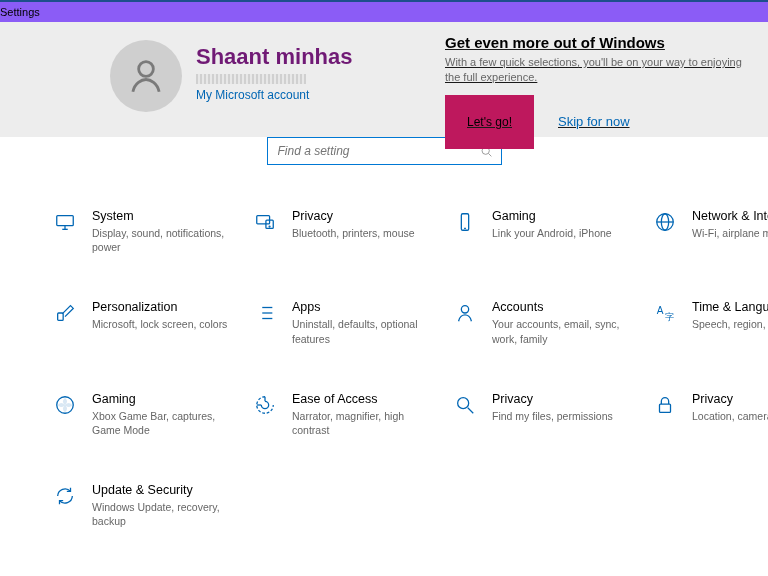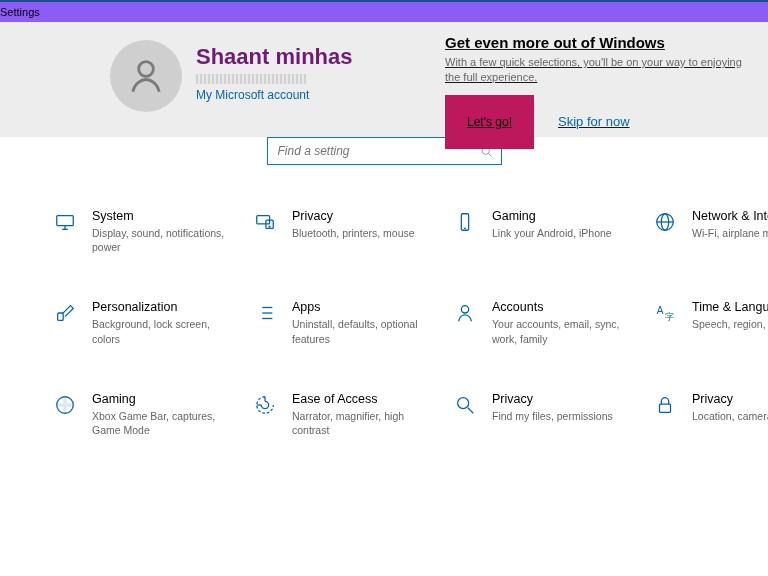--- a/index.html
+++ b/index.html
@@ -194,21 +194,21 @@
 
   <div class="cat">
     <div class="ic">
         <svg viewBox="0 0 24 24">
           <rect x="4" y="12" width="6" height="8" rx="1"></rect>
           <path d="M9 13 L18 4 L21 7 L12 16"></path>
         </svg>
       </div>
     <div class="txt">
         <div class="cat-title">Personalization</div>
-        <div class="cat-desc">Background, lock screen, colors</div>
+        <div class="cat-desc">Microsoft, lock screen, colors</div>
       </div>
   </div>
 
   <div class="cat">
     <div class="ic">
         <svg viewBox="0 0 24 24">
           <line x1="5" y1="6" x2="5" y2="6"></line>
           <line x1="9" y1="6" x2="20" y2="6"></line>
           <line x1="5" y1="12" x2="5" y2="12"></line>
           <line x1="9" y1="12" x2="20" y2="12"></line>
@@ -295,14 +295,28 @@
           <rect x="6" y="11" width="12" height="9" rx="1"></rect>
           <path d="M8 11 V8 a4 4 0 0 1 8 0 v3"></path>
         </svg>
       </div>
     <div class="txt">
         <div class="cat-title">Privacy</div>
         <div class="cat-desc">Location, camera,</div>
       </div>
   </div>
 
+  <div class="cat">
+    <div class="ic">
+        <svg viewBox="0 0 24 24">
+          <path d="M4 12a8 8 0 0 1 14-5"></path>
+          <polyline points="18,3 18,7 14,7"></polyline>
+          <path d="M20 12a8 8 0 0 1-14 5"></path>
+          <polyline points="6,21 6,17 10,17"></polyline>
+        </svg>
+      </div>
+    <div class="txt">
+        <div class="cat-title">Update &amp; Security</div>
+        <div class="cat-desc">Windows Update, recovery, backup</div>
+      </div>
+  </div>
 
 </div>
 
 </body></html>

